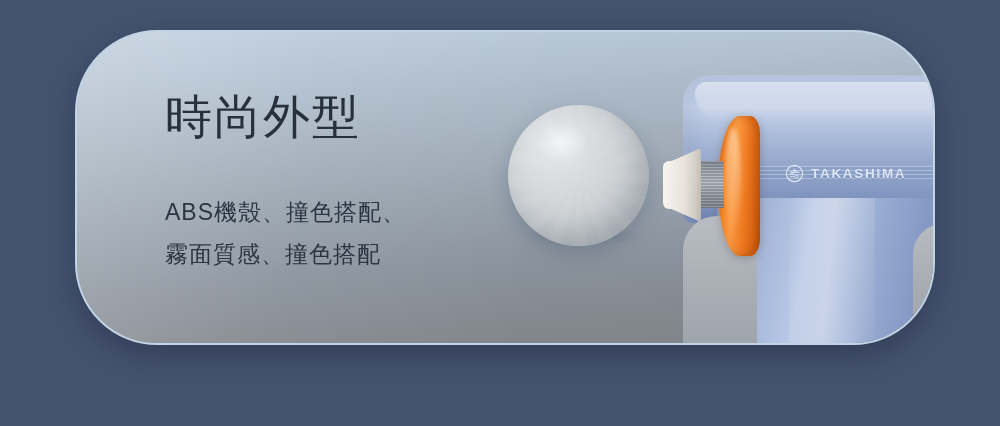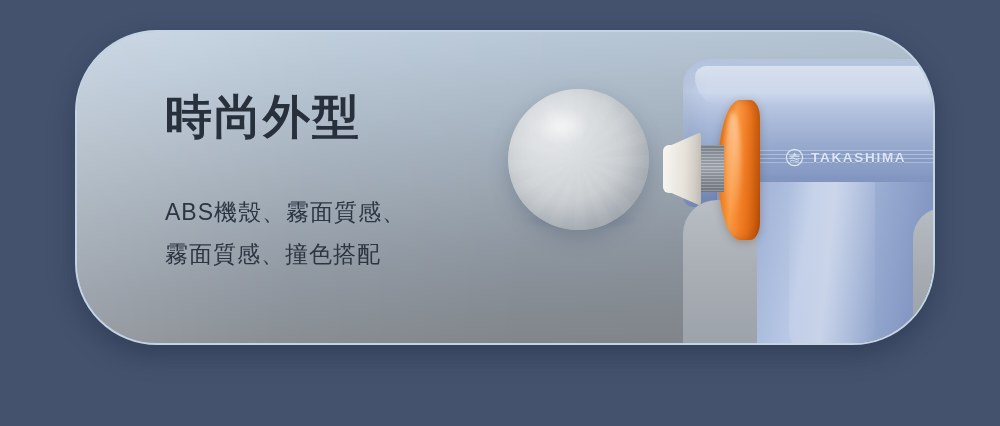--- a/index.html
+++ b/index.html
@@ -31,30 +31,30 @@
   .card-sheen{
     position:absolute;inset:0;border-radius:80px;
     background:linear-gradient(100deg,rgba(255,255,255,.20) 0%,rgba(255,255,255,.05) 28%,rgba(255,255,255,0) 55%);
     pointer-events:none;
   }
 
   
   .copy{position:absolute;left:88px;top:60px;width:330px;}
   .title{
     font-size:47px;line-height:1.08;color:#28303c;
-    letter-spacing:2px;font-weight:700;margin:0;white-space:nowrap;
+    letter-spacing:2px;font-weight:400;margin:0;white-space:nowrap;
   }
   .sub{margin:48px 0 0 0;}
   .sub-line{
     font-size:23px;line-height:1.85;color:#2c3542;
     letter-spacing:1px;white-space:nowrap;
   }
 
   
-  .product{position:absolute;left:0;top:0;width:860px;height:315px;pointer-events:none;}
+  .product{position:absolute;left:0;top:16px;width:860px;height:315px;pointer-events:none;}
 
   
   .gun-body{
     position:absolute;left:606px;top:27px;width:300px;height:148px;
     border-radius:26px 30px 10px 10px;
     background:linear-gradient(180deg,
        #9fb3d6 0%, #b6c6e2 10%, #c3d0e8 22%,
        #aabad9 42%, #93a6cb 62%, #8498c2 80%, #7e92be 100%);
     box-shadow:inset 0 -10px 22px rgba(60,80,130,.30), inset 0 6px 14px rgba(255,255,255,.38);
   }
@@ -202,19 +202,19 @@
 
       <div class="sphere-shadow"></div>
       <div class="sphere"></div>
       <div class="sphere-grain"></div>
       <div class="sphere-hi"></div>
     </div>
 
     <div class="copy">
       <h1 class="title">時尚外型</h1>
       <div class="sub">
-        <div class="sub-line">ABS機殼、霧面質感、</div>
+        <div class="sub-line">ABS機殼、撞色搭配、</div>
         <div class="sub-line">霧面質感、撞色搭配</div>
       </div>
     </div>
 
   </div>
 </div>
 
 </body></html>

